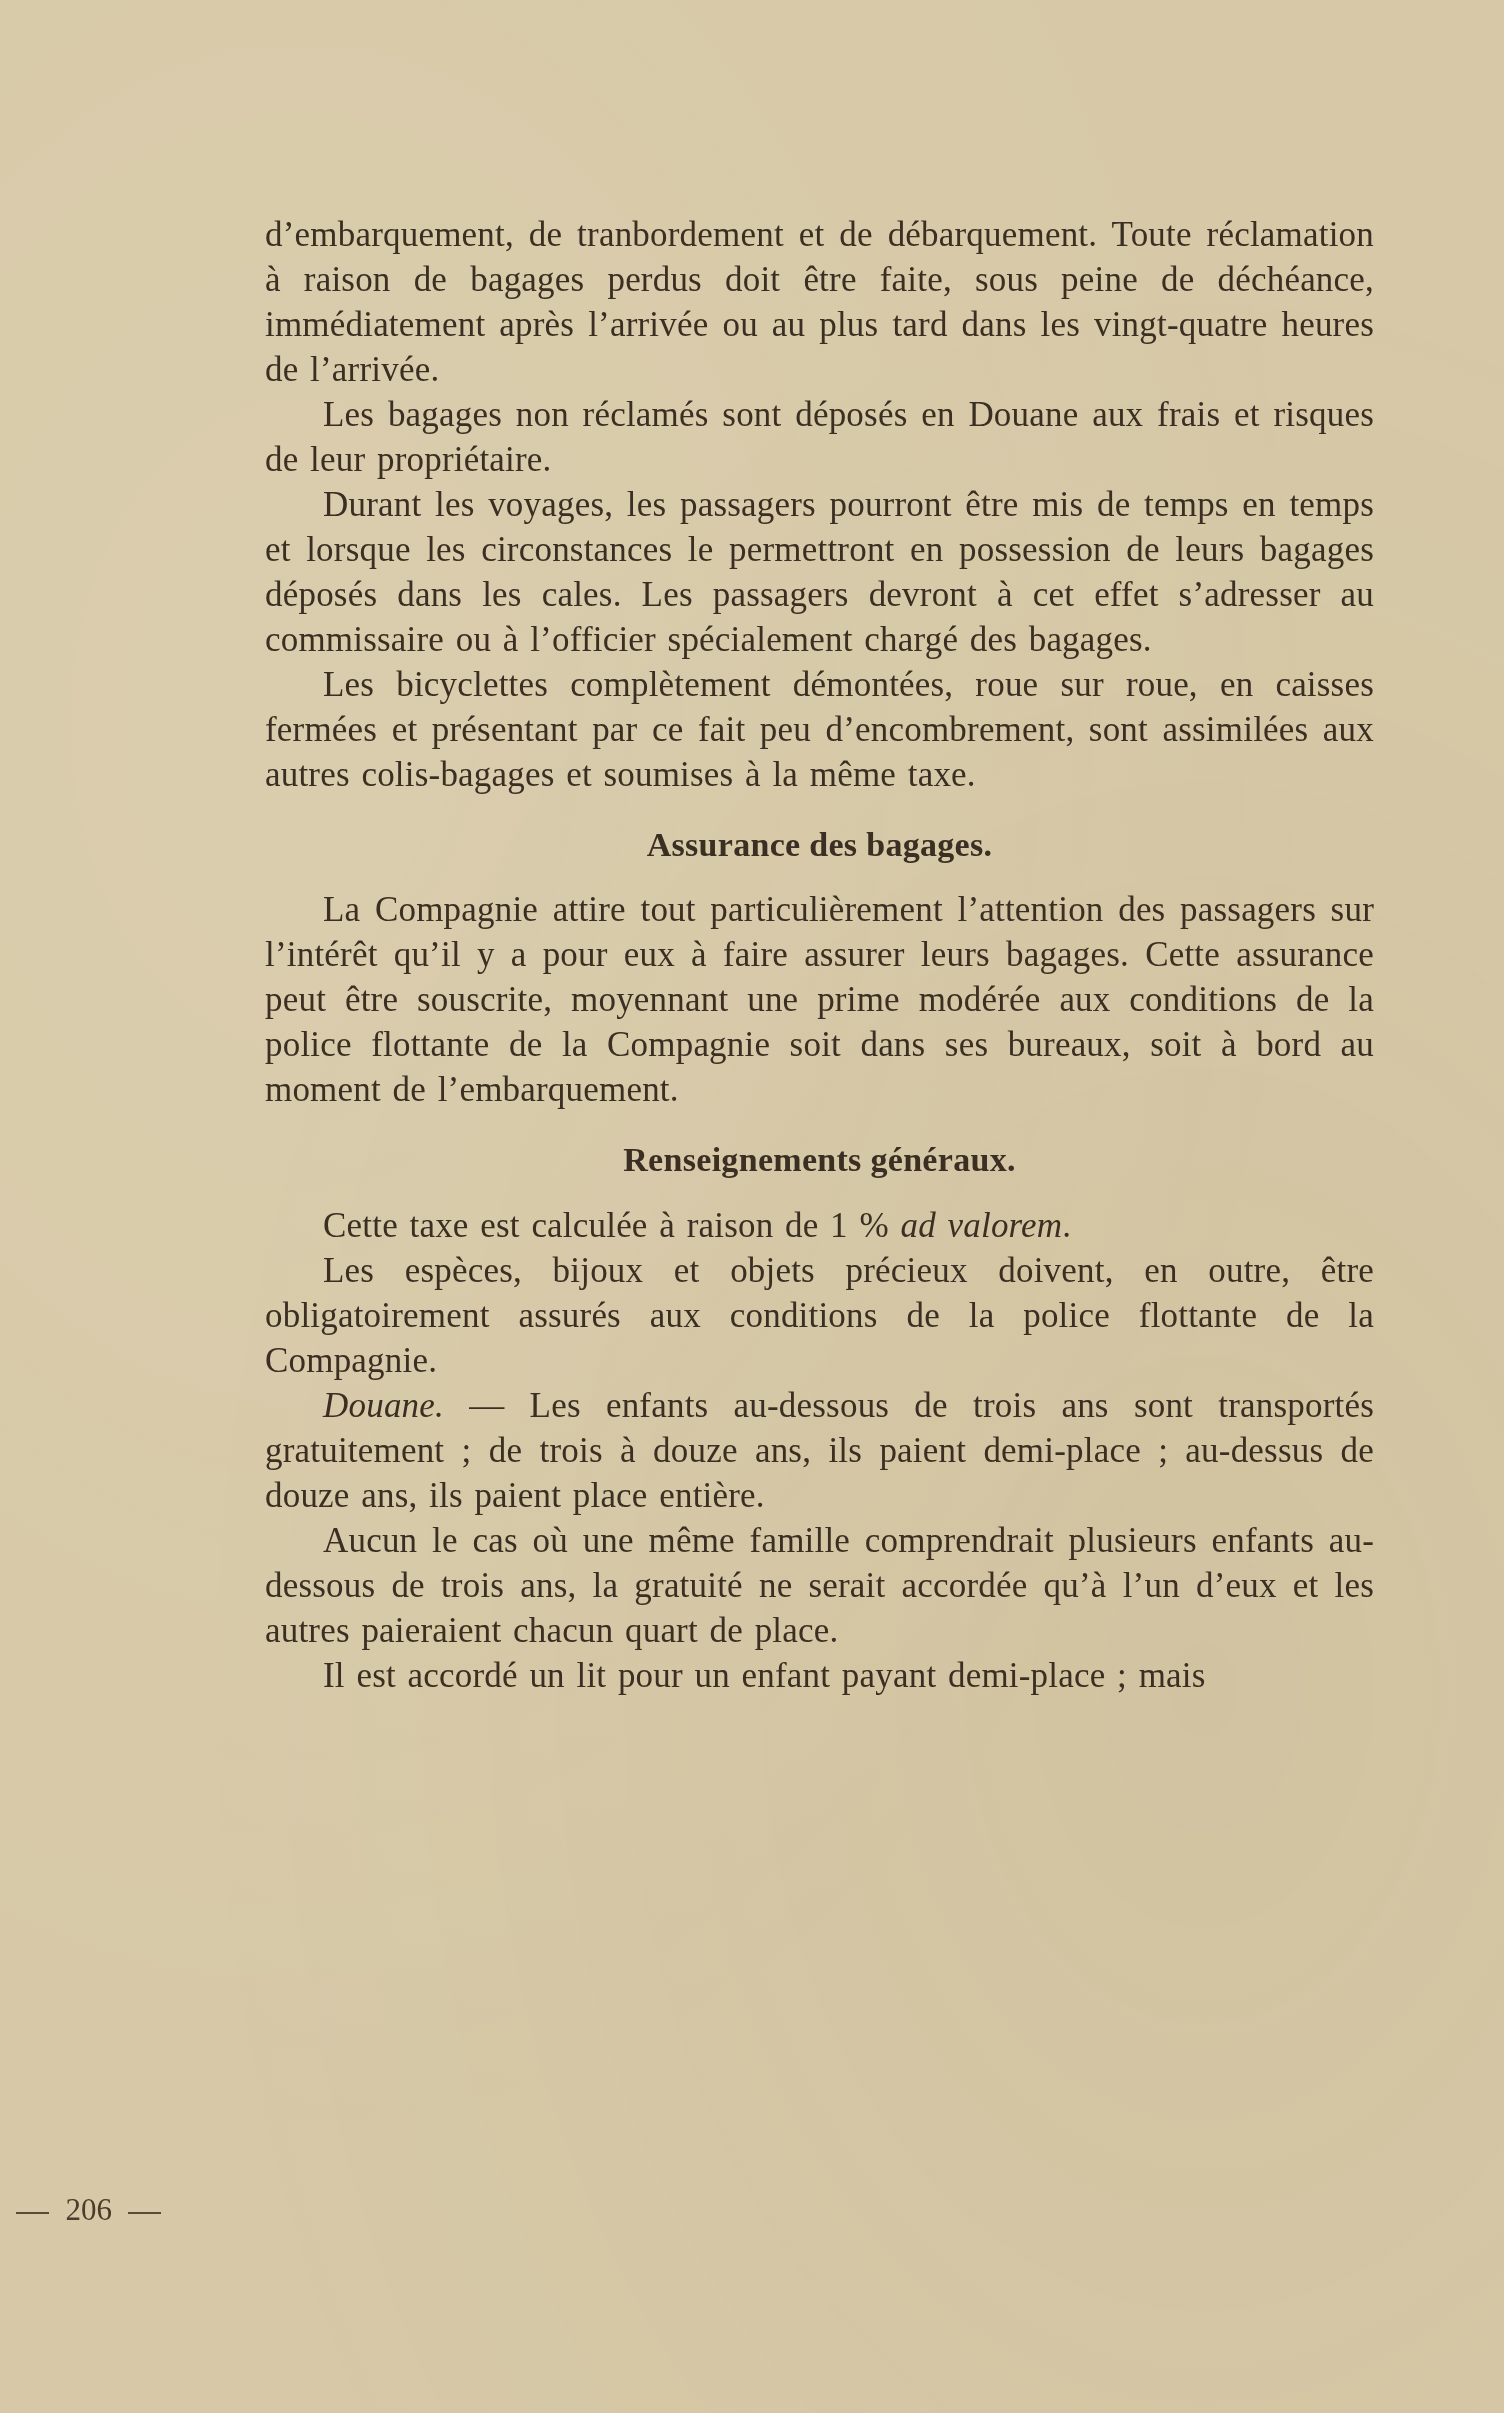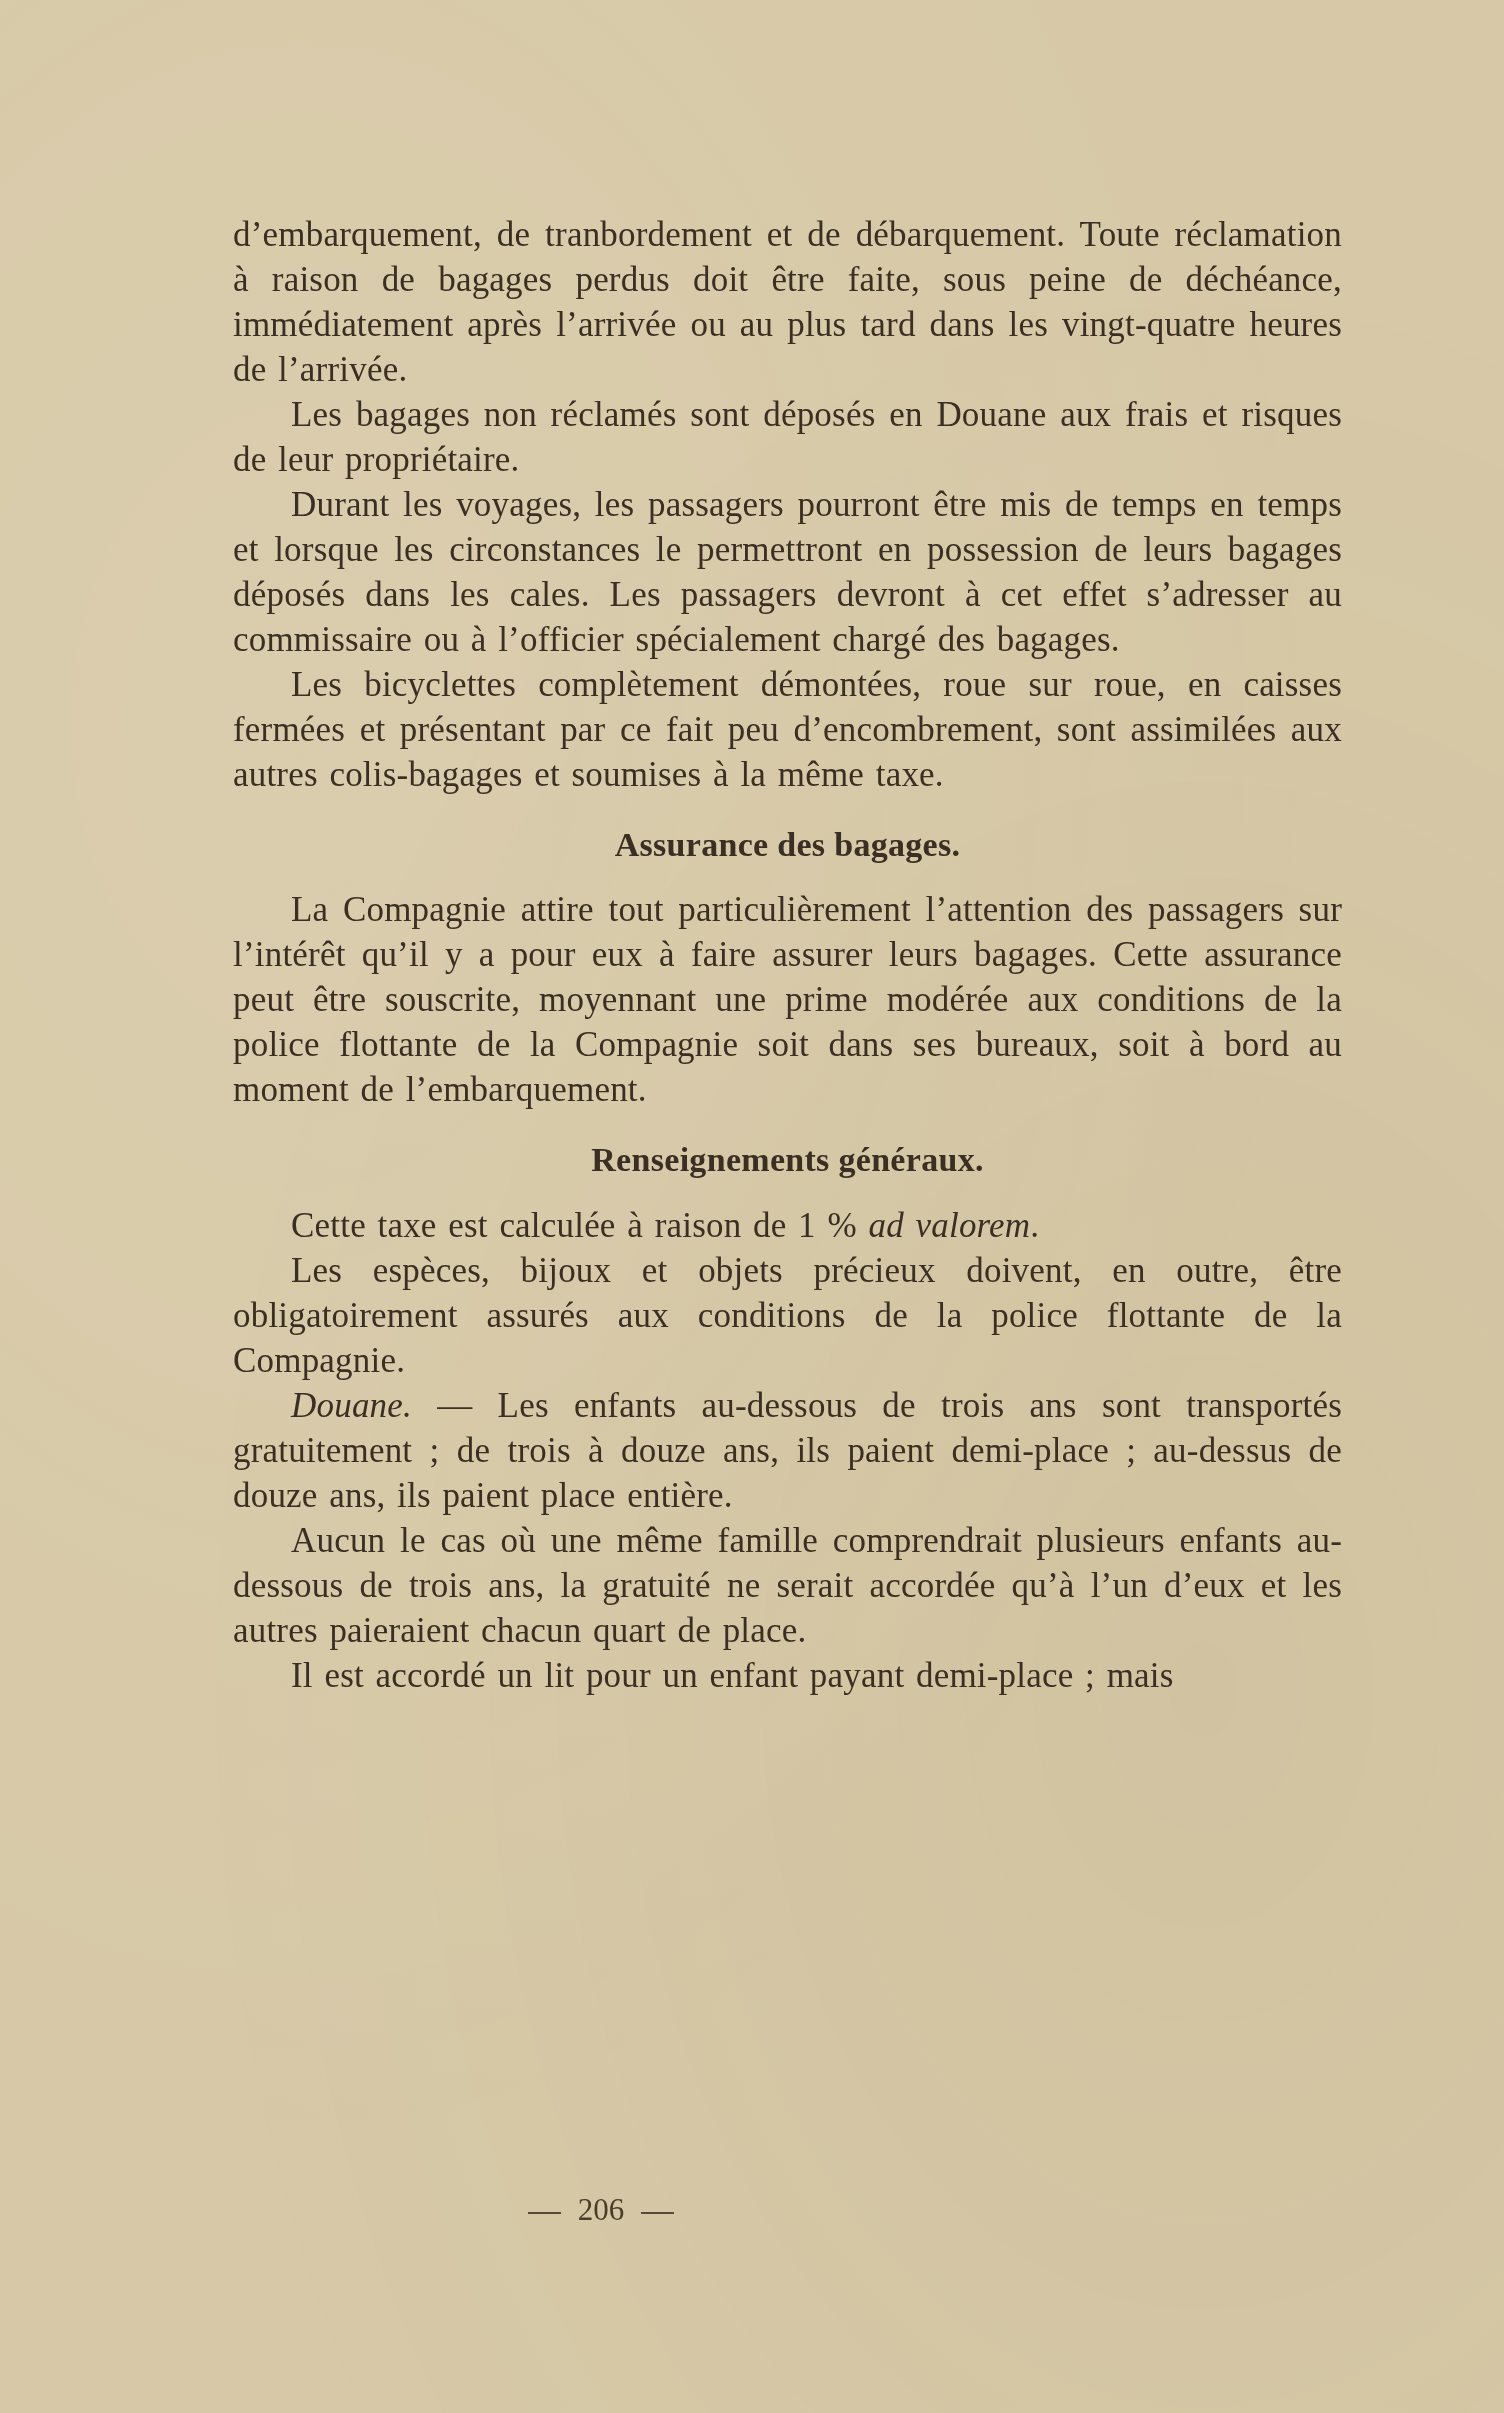--- a/index.html
+++ b/index.html
@@ -13,21 +13,21 @@
       background-image:
         radial-gradient(ellipse at 20% 30%, rgba(255,255,255,0.08), transparent 60%),
         radial-gradient(ellipse at 80% 70%, rgba(120,100,60,0.06), transparent 60%);
       position: relative;
       overflow: hidden;
       font-family: "Liberation Serif", "DejaVu Serif", serif;
       color: #3a2f22;
     }
     .page {
       position: absolute;
-      left: 233px;
+      left: 265px;
       top: 212px;
       width: 1109px;
     }
     .para {
       font-size: 35px;
       line-height: 45px;
       text-align: justify;
       text-align-last: left;
       margin: 0;
       letter-spacing: 0.2px;
@@ -44,21 +44,21 @@
       letter-spacing: 0.3px;
     }
     .it {
       font-style: italic;
     }
     .footer {
       position: absolute;
       left: 0;
       width: 1202px;
       top: 2192px;
-      text-align: center;
+      text-align: left;
       font-size: 31px;
       color: #4a3d2b;
     }
     .dash {
       display: inline-block;
       width: 33px;
       height: 2px;
       background: #5a4a35;
       vertical-align: middle;
       margin: 0 16.3px;

